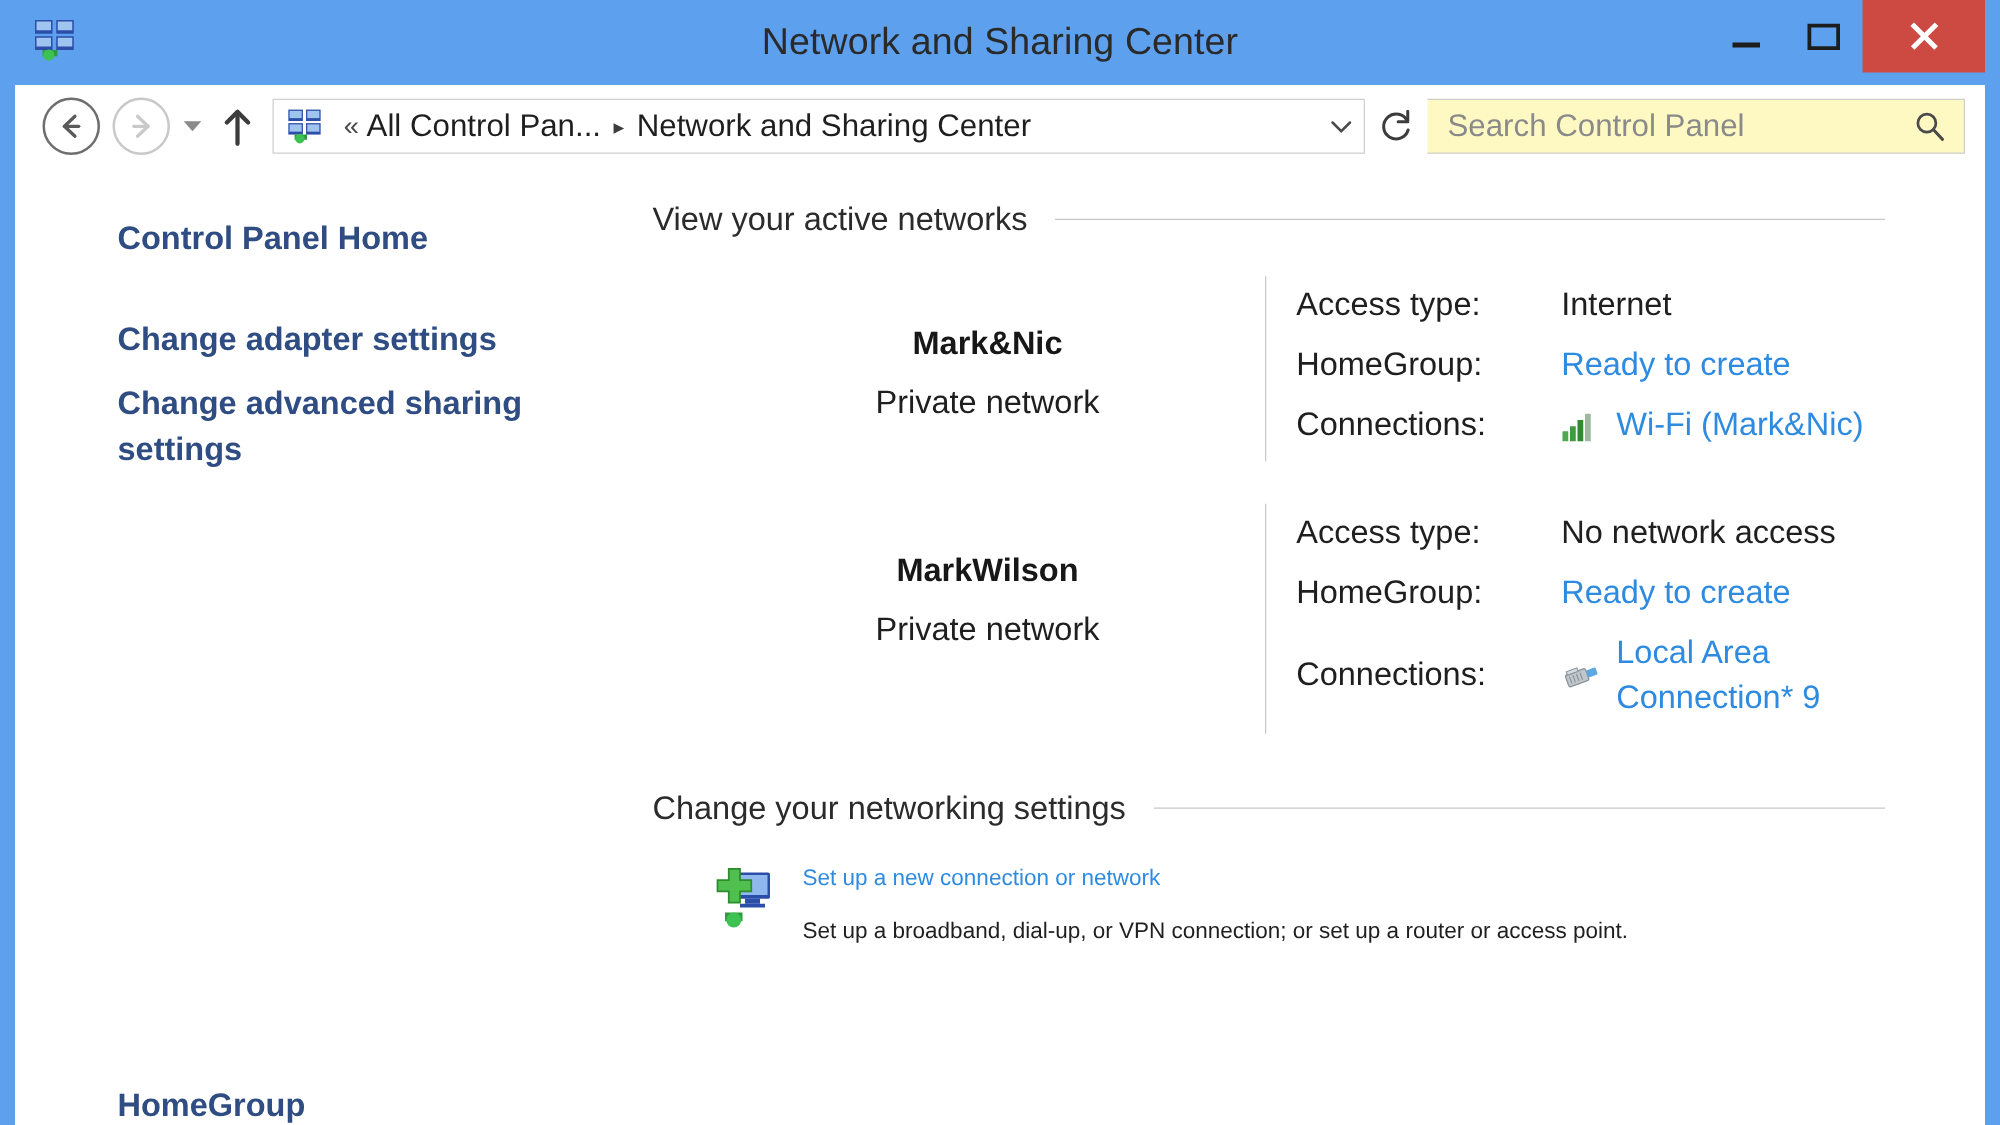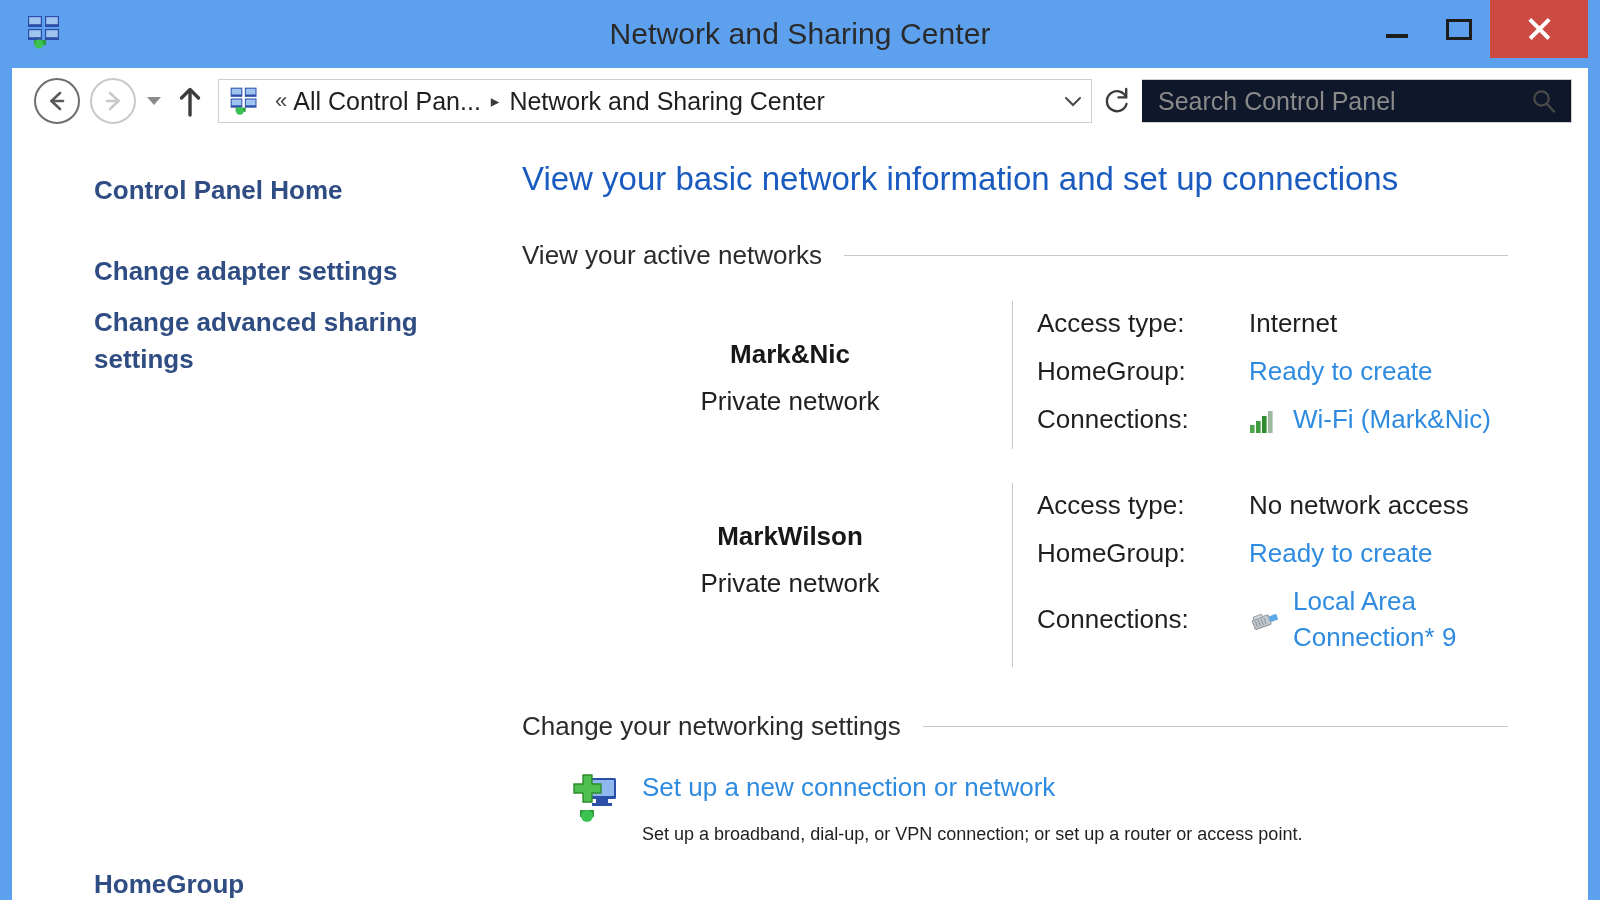--- a/index.html
+++ b/index.html
@@ -191,21 +191,21 @@
     display: flex; align-items: center; justify-content: center;
     flex: 0 0 auto;
   }
 
   
   #searchbox {
     width: 430px;
     height: 44px;
     border: 1px solid #CFCFCF;
     border-left: none;
-    background: #0f172a;
+    background: #fef9c3;
     display: flex;
     align-items: center;
     flex: 0 0 auto;
   }
   #search-input {
     flex: 1 1 auto;
     border: none;
     outline: none;
     font-size: 25px;
     color: #7B7B7B;
@@ -370,21 +370,21 @@
     padding-left: 46px;
     margin-top: 22px;
   }
   .setting-icon {
     width: 74px;
     flex: 0 0 auto;
     padding-top: 2px;
   }
   .setting-body { flex: 1 1 auto; }
   .setting-link {
-    font-size: 26px;
+    font-size: 18px;
     color: #2E8BE0;
     cursor: default;
     display: block;
     margin-bottom: 18px;
   }
   .setting-desc {
     font-size: 18px;
     color: #1F1F1F;
     line-height: 1.45;
     max-width: 820px;
@@ -516,21 +516,20 @@
         <div class="side-gap-sm"></div>
         <span class="side-link">Change advanced sharing settings</span>
 
         <div id="see-also-block">
           <span id="see-also-link">HomeGroup</span>
         </div>
       </div>
 
       <div id="rightpane">
 
-        <div id="page-heading">View your basic network information and set up connections</div>
 
         <div class="section-head">
           <span class="section-head-text">View your active networks</span>
           <span class="section-head-rule"></span>
         </div>
 
         <div class="network-row">
           <div class="network-left">
             <div class="net-name">Mark&amp;Nic</div>
             <div class="net-type">Private network</div>

